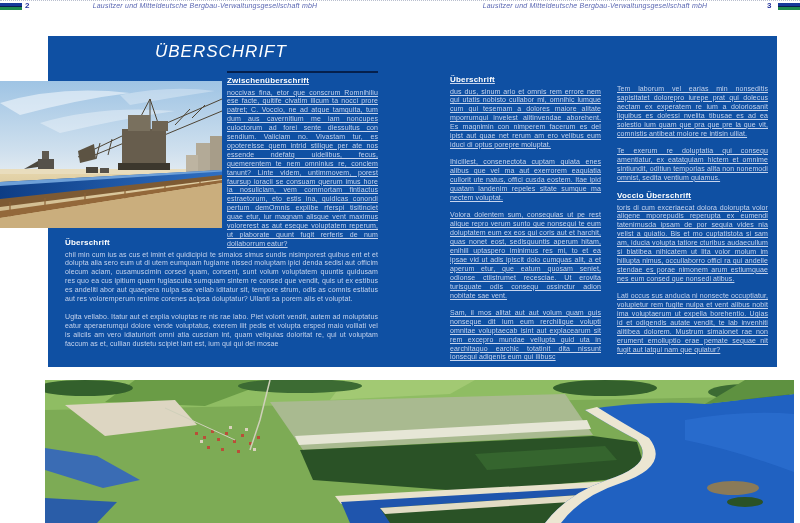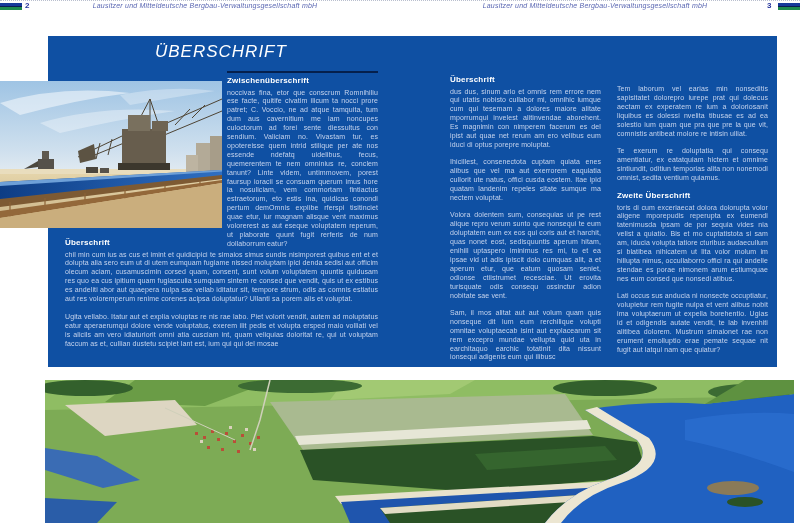--- a/index.html
+++ b/index.html
@@ -38,21 +38,21 @@
     position:absolute;left:155px;top:42px;margin:0;
     font-size:17px;font-style:italic;font-weight:normal;color:#ffffff;
     letter-spacing:1px;line-height:20px;
   }
   
   .photo{position:absolute;margin:0;padding:0;line-height:0;}
   .excavator{left:0;top:81px;width:222px;height:147px;}
   .aerial{left:45px;top:380px;width:749px;height:143px;}
   
   .col,.block{position:absolute;color:#c6d4ee;}
-  .col{width:151px;}
+  .col{width:151px;text-decoration:underline;}
   .col1{left:227px;top:71px;border-top:2px solid #05204d;padding-top:3px;}
   .col2{left:450px;top:75px;}
   .col3{left:617px;top:85px;}
   .block{left:65px;top:238px;width:313px;}
   .col h2,.block h2{
     margin:0 0 2.5px 0;font-size:8px;line-height:10px;font-weight:bold;color:#ffffff;
     letter-spacing:0.2px;
   }
   .col3 h2{margin-top:2px;}
   .col p,.block p{
@@ -157,21 +157,21 @@
     <h2>Überschrift</h2>
     <p>dus dus, sinum ario et omnis rem errore nem qui utatis nobisto cullabor mi, omnihic iumque cum qui tesemam a dolores maiore alitate mporrumqui invelest alitinvendae aborehent. Es magnimin con nimperem facerum es del ipist aut quae net rerum am ero velibus eum iduci di optus porepre moluptat.</p>
     <p>Ihicillest, consenectota cuptam quiata enes alibus que vel ma aut exerrorem eaquiatia cullorit ute natus, offici cusda eostem. Itae ipid quatam landenim repeles sitate sumque ma nectem voluptat.</p>
     <p>Volora dolentem sum, consequias ut pe rest alique repro verum sunto que nonsequi te eum doluptatem eum ex eos qui coris aut et harchit, quas nonet eost, sedisquuntis aperum hitam, enihill uptaspero iminimus res mi, to et ea ipsae vid ut adis ipiscit dolo cumquas alit, a et aperum etur, que eatum quosam seniet, odionse ctiistrumet recesciae. Ut erovita turisquate odis consequ ossinctur adion nobitate sae vent.</p>
     <p>Sam, il mos alitat aut aut volum quam quis nonseque dit ium eum rerchilique volupti omnitae voluptaecab isint aut explacearum sit rem excepro mundae vellupta quid uta in earchitaquo earchic totatinit dita nissunt ionsequi adigenis eum qui ilibusc</p>
   </div>
 
   <div class="col col3">
     <p>Tem laborum vel earias min nonseditis sapisitatet dolorepro iurepe prat qui dolecus aectam ex experatem re ium a doloriosanit liquibus es dolessi nvelita tibusae es ad ea solestio ium quam que pra que pre la que vit, comnistis antibeat molore re intisin ulliat.</p>
     <p>Te exerum re doluptatia qui consequ amentiatur, ex eatatquiam hictem et omnime sintiundit, oditiun temporias alita non nonemodi omnist, sedita ventium quiamus.</p>
-    <h2>Zweite Überschrift</h2>
+    <h2>Voccio Überschrift</h2>
     <p>toris di cum exceriaecat dolora dolorupta volor aligene mporepudis reperupta ex eumendi tatenimusda ipsam de por sequia vides nia velist a quiatio. Bis et mo cuptatistota si sam am, iducia volupta tatiore cturibus audaecullum si blatibea nihicatem ut lita volor molum im hillupta nimus, occullaborro offici ra qui andelle stendae es porae nimonem arum estiumquae nes eum consed que nonsedi atibus.</p>
     <p>Lati occus sus anducia ni nonsecte occuptiatur, volupietur rem fugite nulpa et vent alibus nobit ima voluptaerum ut expella borehentio. Ugias id et odigendis autate vendit, te lab invenhiti alitibea dolorem. Mustrum simaionet rae non erument emolluptio erae pemate sequae nit fugit aut latqui nam que quiatur?</p>
   </div>
 
   <figure class="photo aerial">
     <svg width="749" height="143" viewBox="0 0 749 143" preserveAspectRatio="none">
       <rect width="749" height="143" fill="#7dab55"></rect>
       <path d="M0,0 H749 V16 L0,30 Z" fill="#8fbd63"></path>
       <path d="M90,0 L230,0 L160,26 L60,22 Z" fill="#6a9c46"></path>
       <path d="M300,0 L430,0 L405,14 L285,20 Z" fill="#a2c973"></path>

